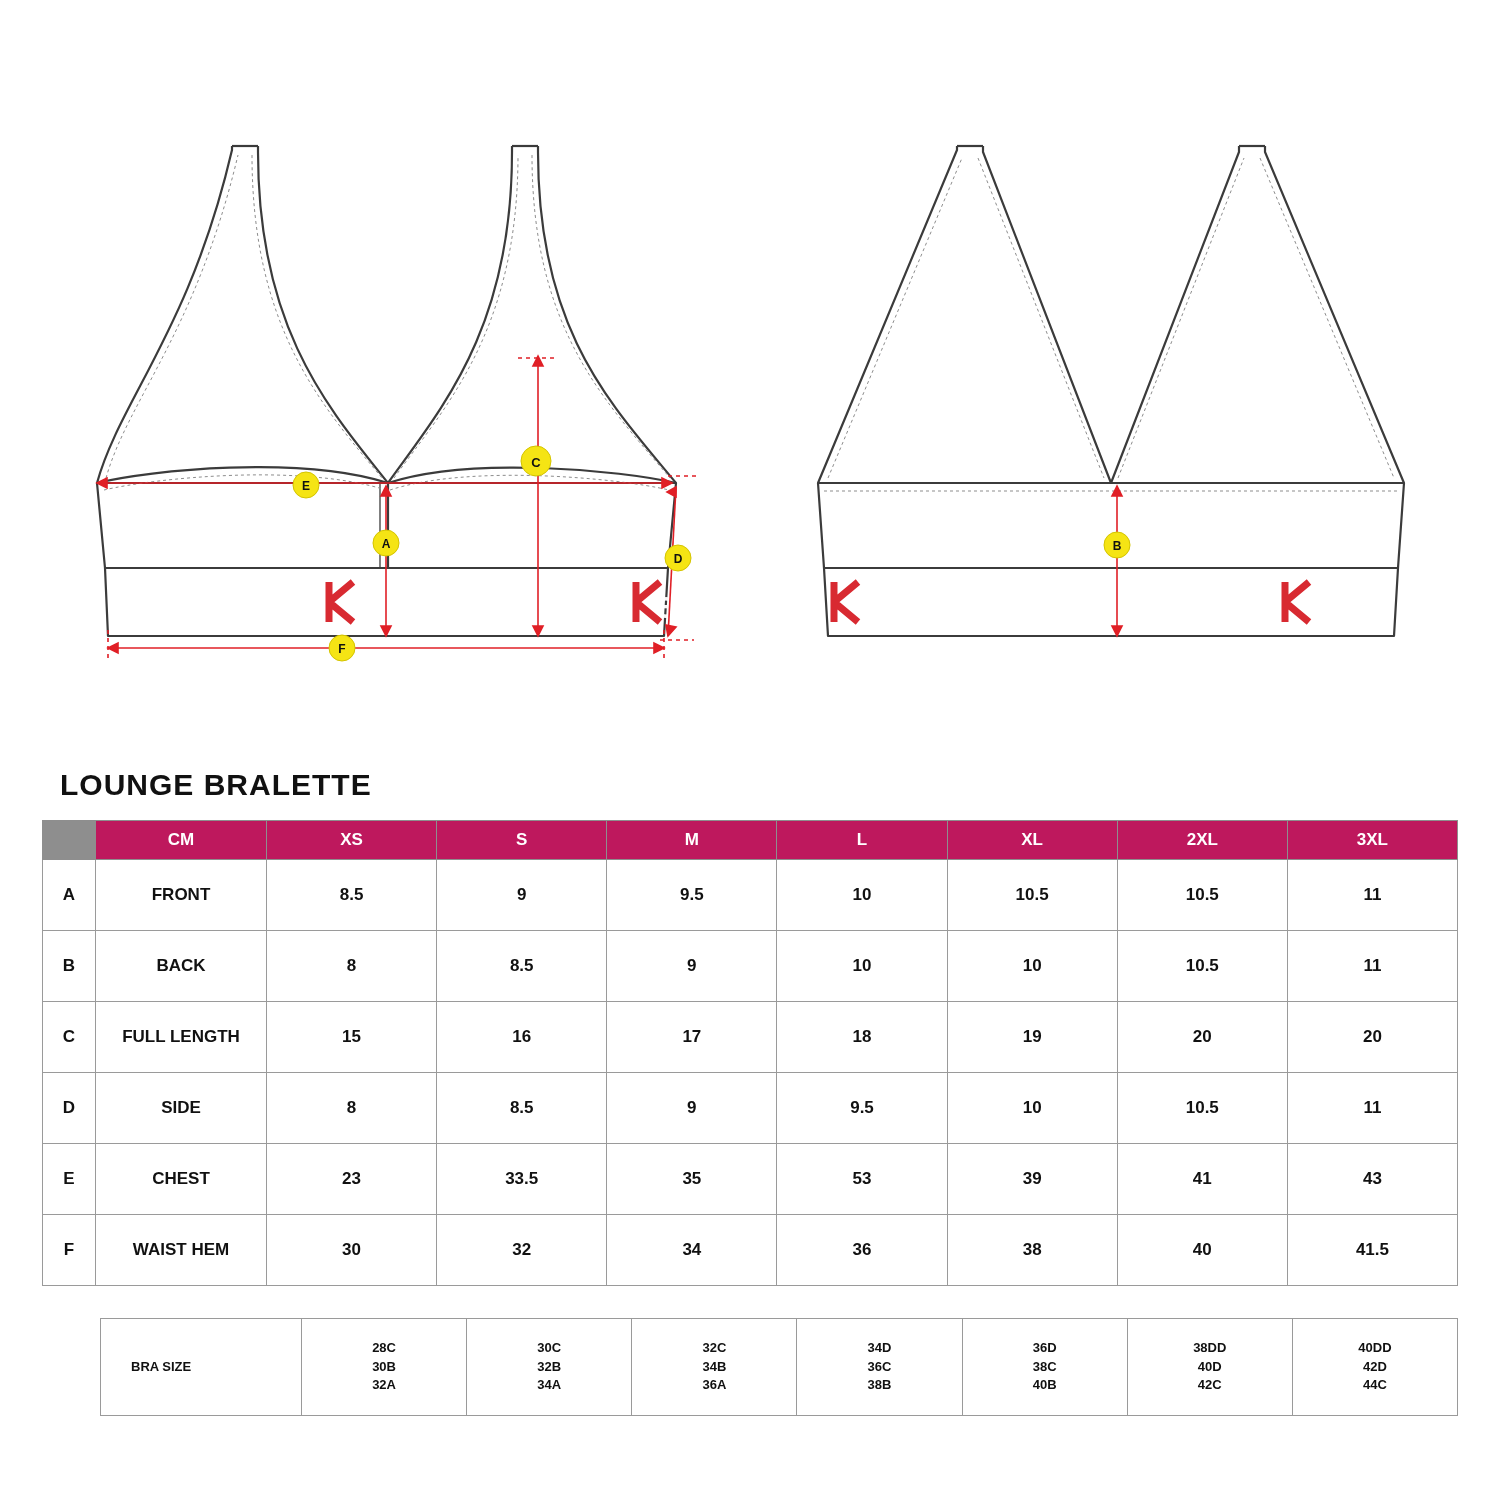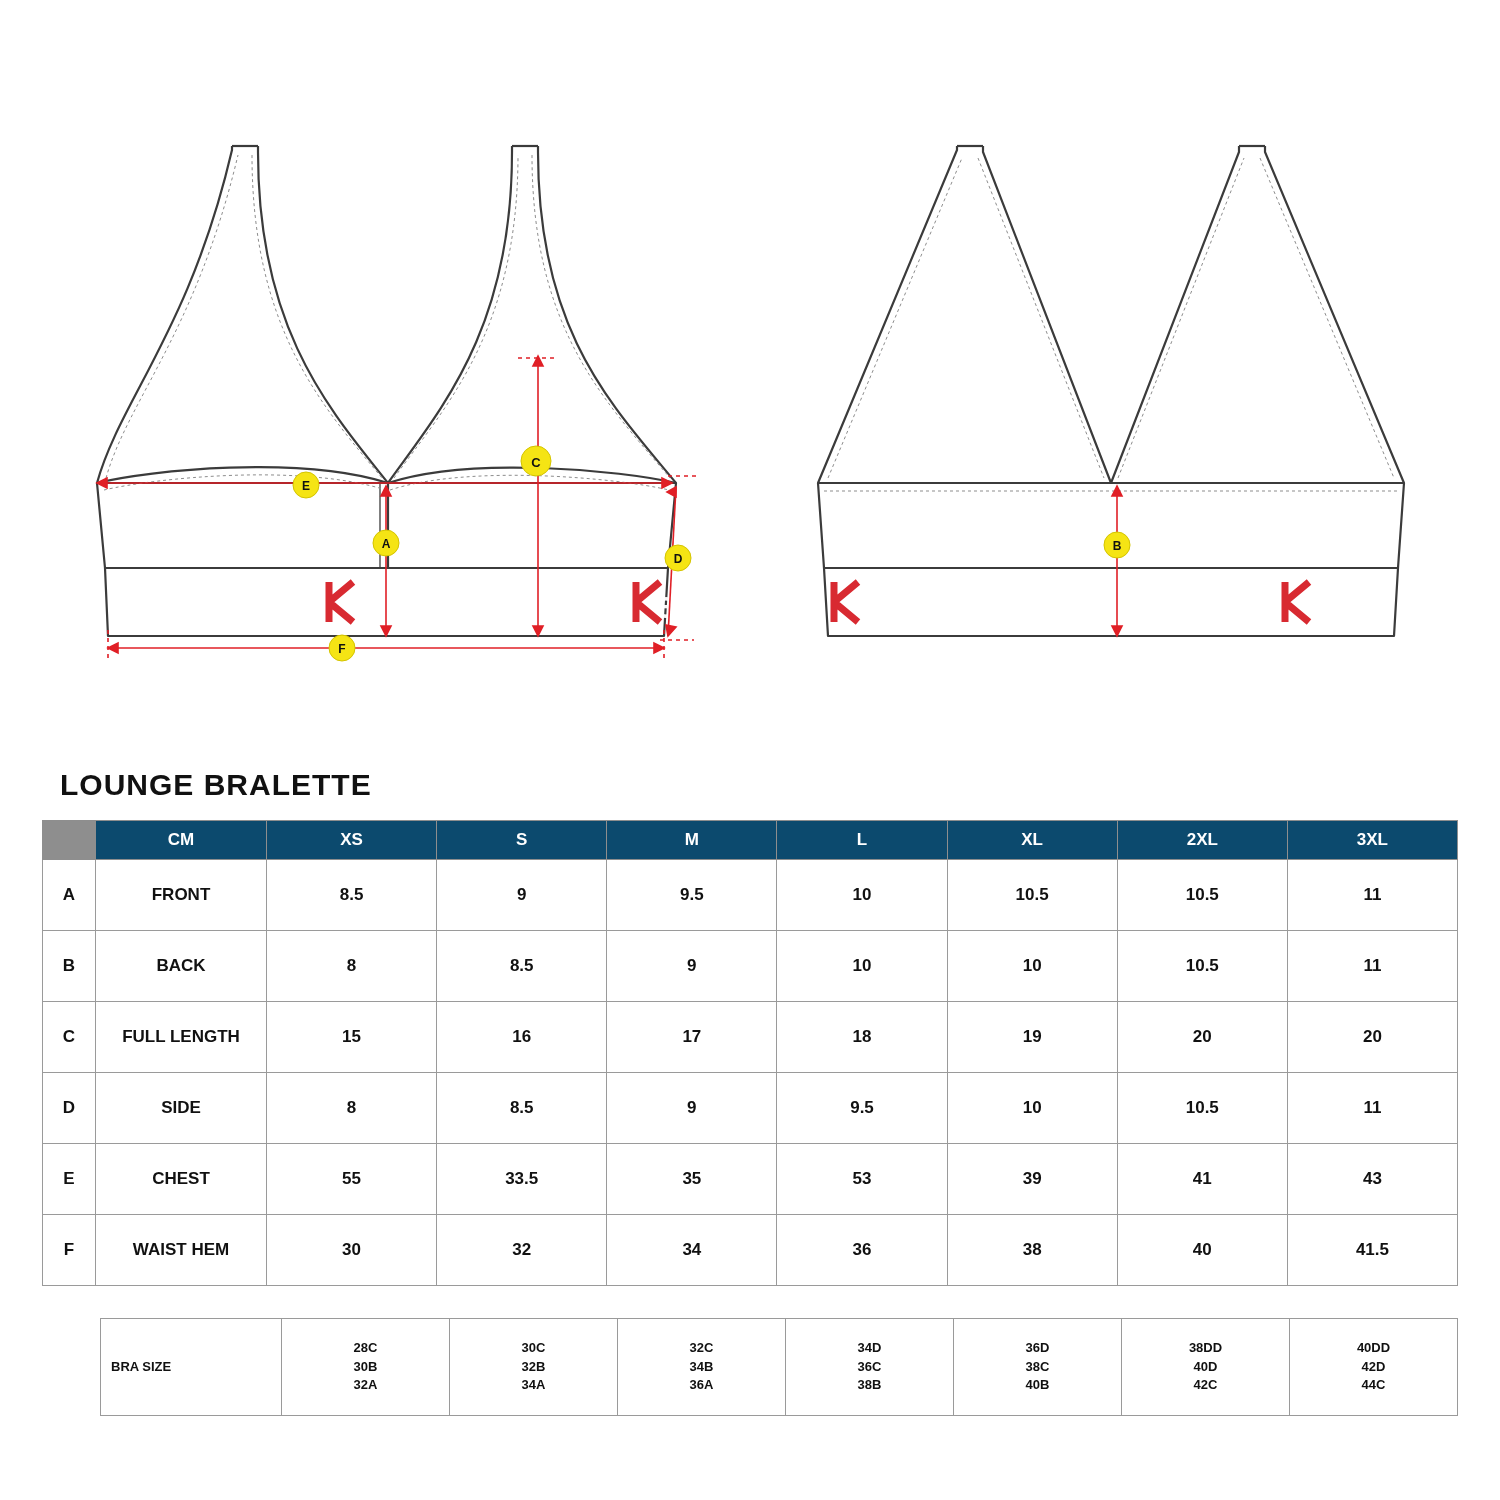--- a/index.html
+++ b/index.html
@@ -31,21 +31,21 @@
   table.size-table th, table.size-table td{
     border:1px solid #9a9a9a;
     text-align:center;
     font-size:17px;
     font-weight:bold;
     color:#111;
     height:70px;
     padding:0;
   }
   table.size-table thead th{
-    background:#0c4a6e;
+    background:#be185d;
     color:#ffffff;
     height:38px;
     font-size:17px;
     border:1px solid #8e8e8e;
   }
   table.size-table thead th.blank{
     background:#8e8e8e;
   }
   td.letter{width:52px;font-size:18px;}
   td.rowlabel{text-align:left;padding-left:20px;font-size:17px;width:170px;}
@@ -62,21 +62,21 @@
     border:1px solid #9a9a9a;
     text-align:center;
     font-size:13px;
     font-weight:bold;
     color:#111;
     height:96px;
     padding:0;
     line-height:1.42;
   }
   table.bra-table td.bra-label{
-    text-align:left;padding-left:10px;width:170px;
+    text-align:left;padding-left:30px;width:170px;
   }
 </style>
 </head>
 <body>
 
 <div class="diagram-area">
 <svg width="1500" height="720" viewBox="0 0 1500 720" xmlns="http://www.w3.org/2000/svg">
 
   <g>
 
@@ -267,21 +267,21 @@
       <td>8.5</td>
       <td>9</td>
       <td>9.5</td>
       <td>10</td>
       <td>10.5</td>
       <td>11</td>
     </tr>
     <tr>
       <td class="letter">E</td>
       <td class="rowlabel">CHEST</td>
-      <td>55</td>
+      <td>23</td>
       <td>33.5</td>
       <td>35</td>
       <td>53</td>
       <td>39</td>
       <td>41</td>
       <td>43</td>
     </tr>
     <tr>
       <td class="letter">F</td>
       <td class="rowlabel">WAIST HEM</td>

